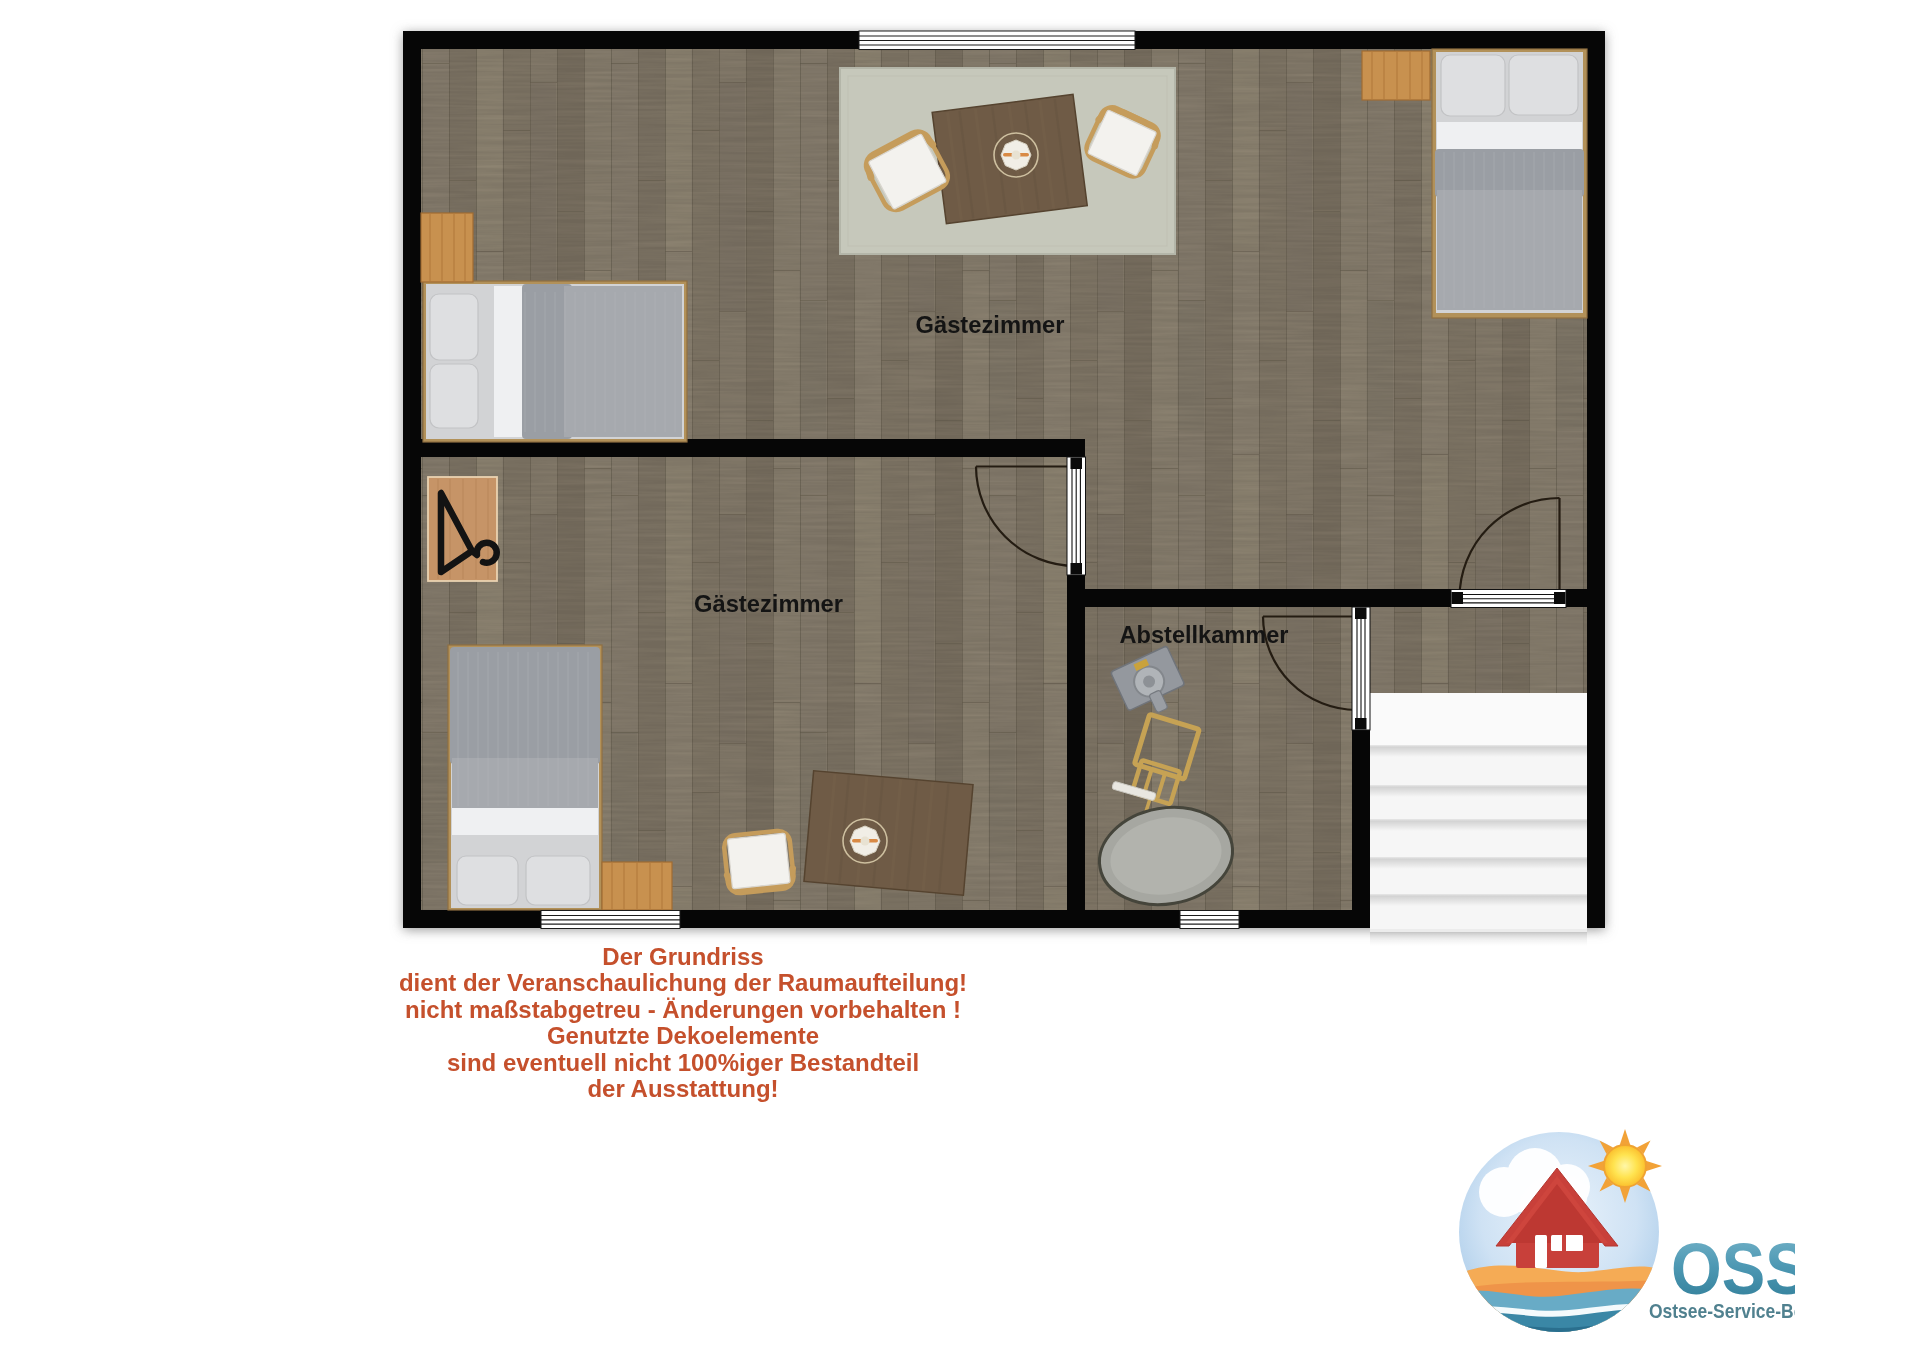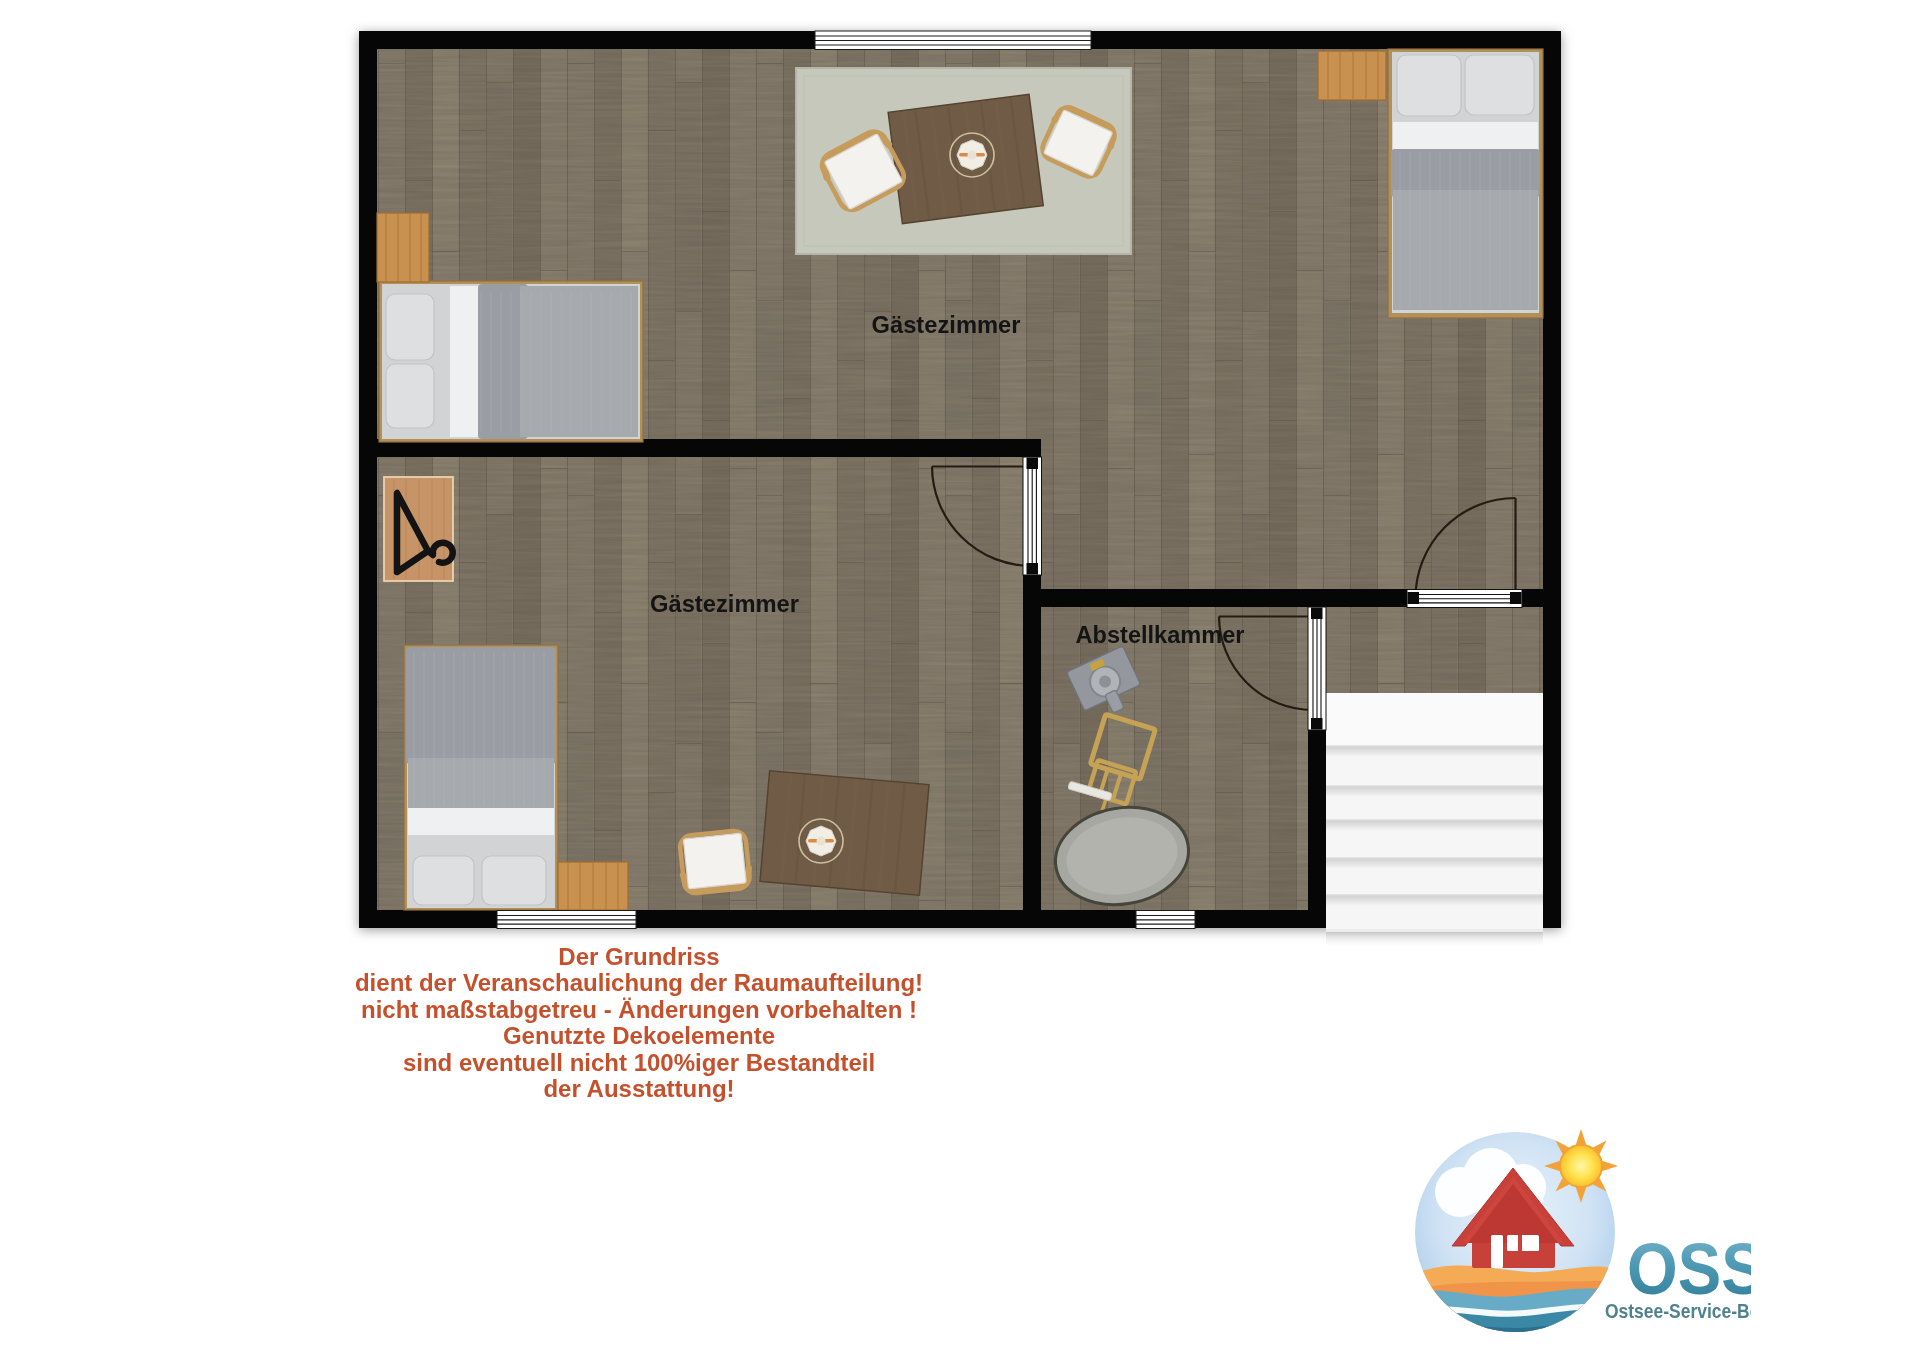--- a/index.html
+++ b/index.html
@@ -1,17 +1,17 @@
 <!DOCTYPE html>
 <html><head>
 <meta charset="utf-8">
 <style>
   html,body{margin:0;padding:0;background:#ffffff;}
   .page{position:relative;width:1751px;height:1358px;background:#ffffff;overflow:hidden;
-        font-family:"Liberation Sans", sans-serif;}
+        font-family:"Liberation Sans", sans-serif;padding-left:44px;}
 </style>
 </head>
 <body>
 <div class="page">
 <svg width="1920" height="1358" viewBox="0 0 1920 1358" xmlns="http://www.w3.org/2000/svg">
 <defs>
   <pattern id="wood" width="189" height="432" patternUnits="userSpaceOnUse">
     <rect x="0" y="0" width="189" height="432" fill="#887e6e"></rect>
     <rect x="0" y="0" width="27" height="432" fill="#8c8272"></rect>
     <rect x="27" y="0" width="27" height="432" fill="#837969"></rect>

